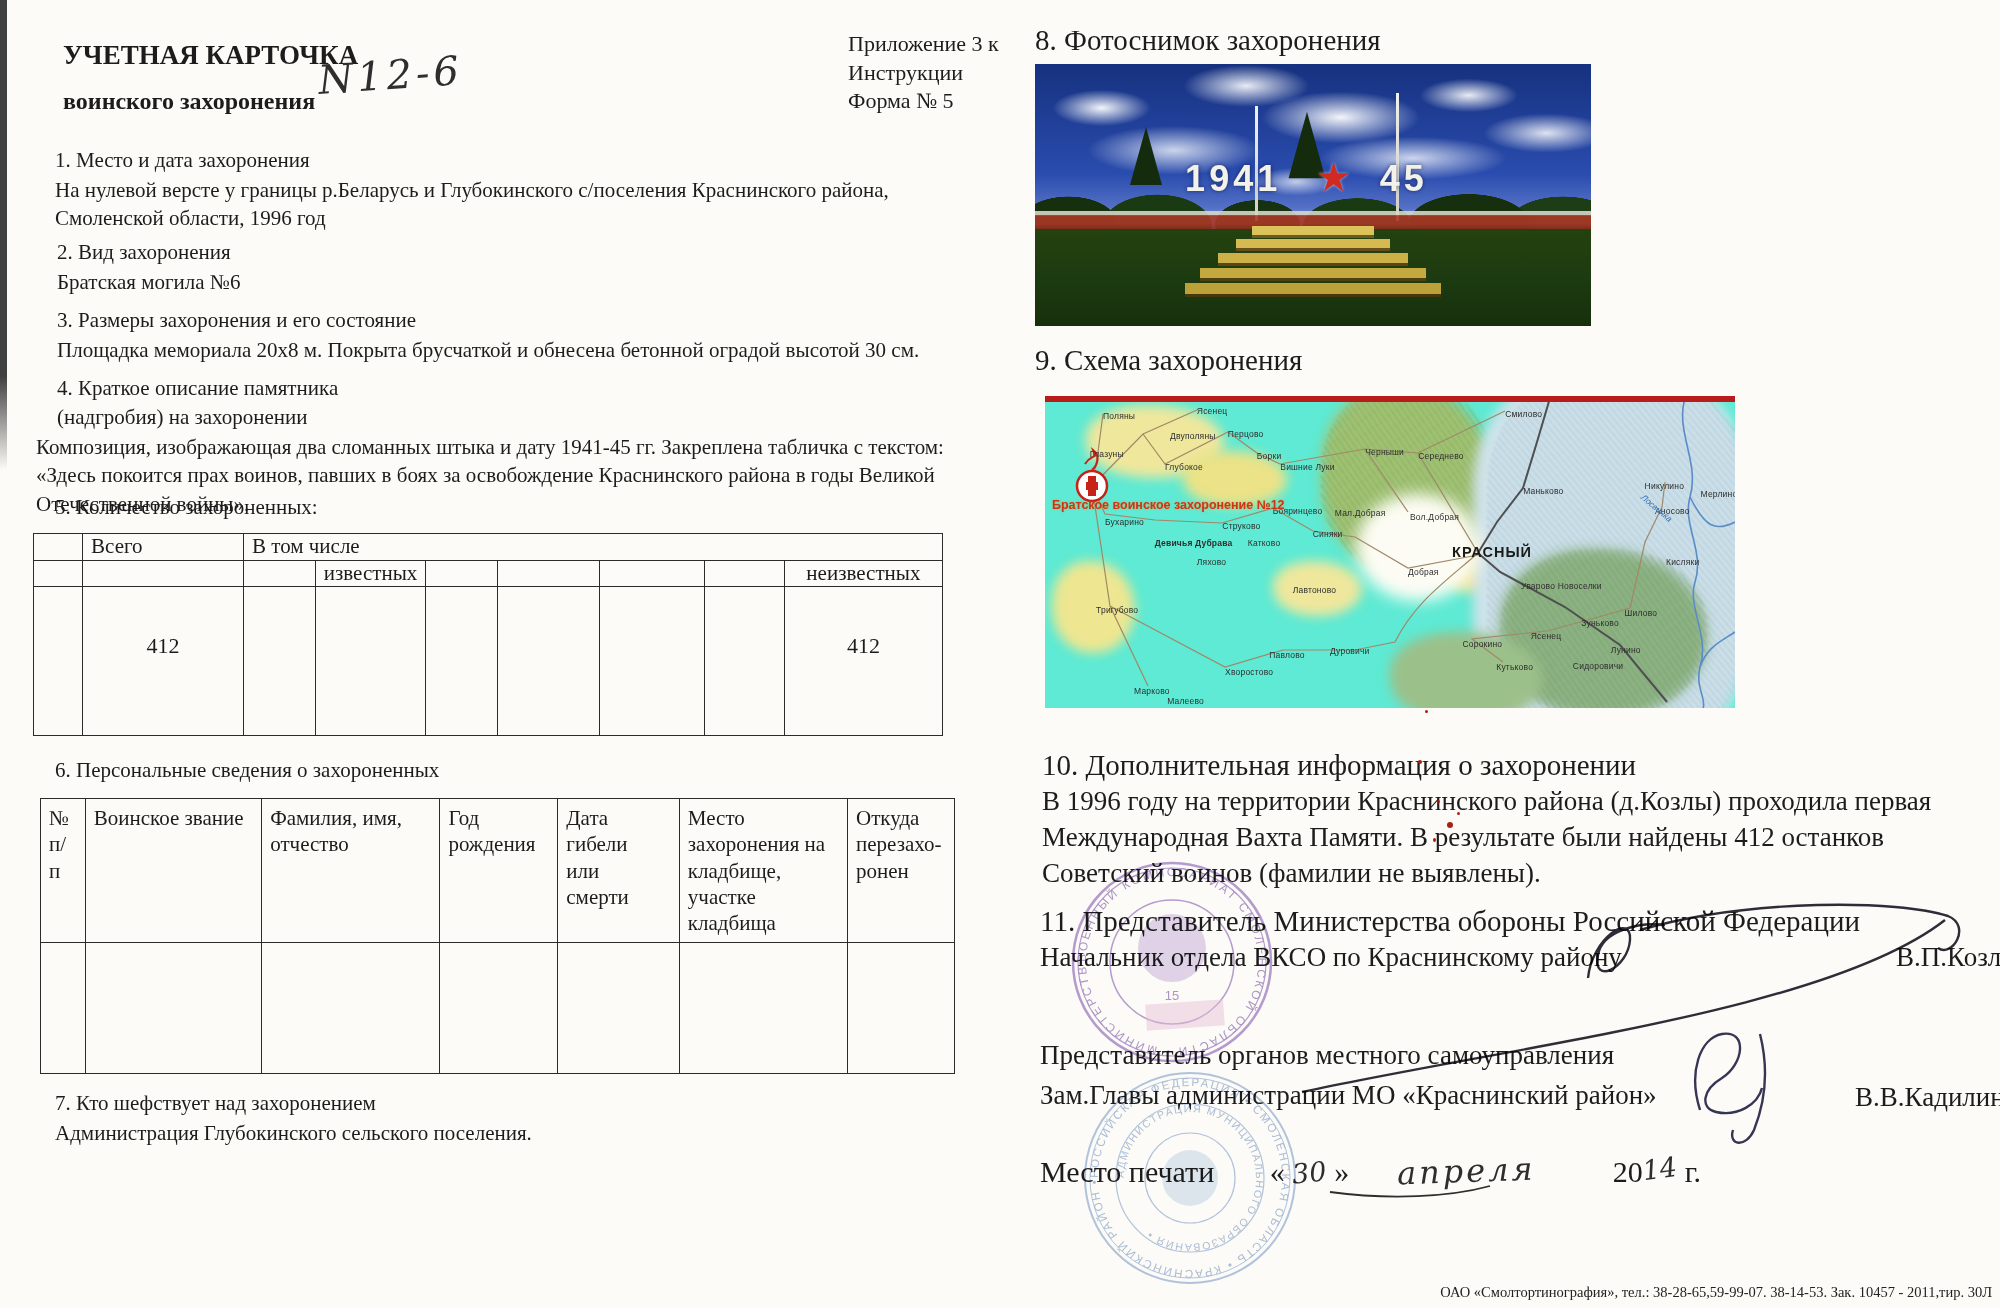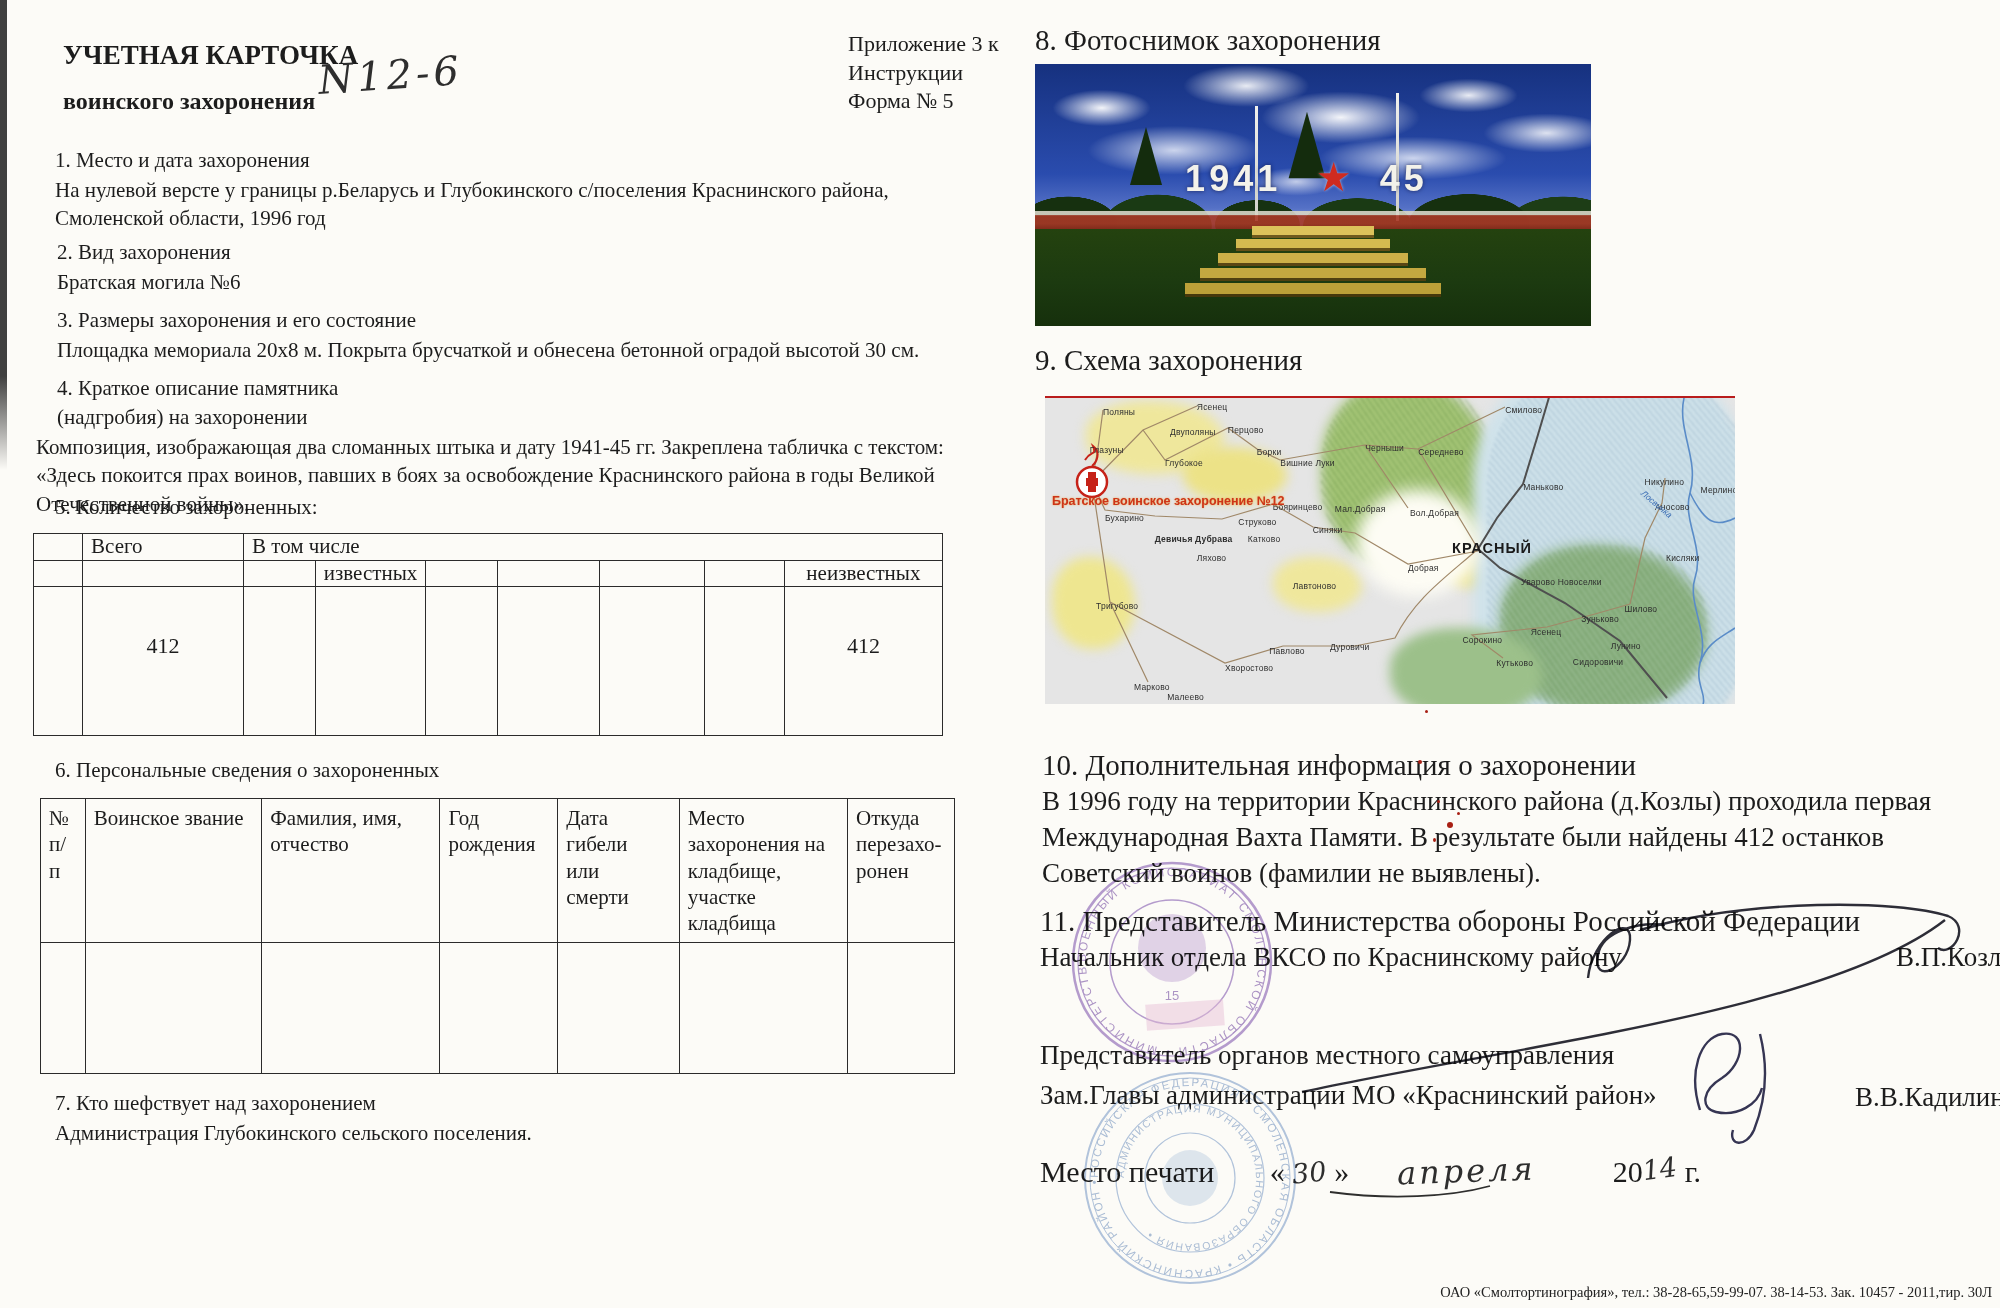--- a/index.html
+++ b/index.html
@@ -53,22 +53,22 @@
   .flowerstrip{left:0;top:56%;width:100%;height:8%;
     background:linear-gradient(#d8d5c8 0 18%, #a83826 22% 60%, #7e2418 100%);opacity:.9;}
   .grass{left:0;top:63%;width:100%;height:37%;
     background:linear-gradient(#24420f,#1c3a10 55%,#16300c);}
   .steps{left:27%;top:62%;width:46%;height:30%;}
   .pole{width:3px;background:linear-gradient(#f0f0ec,#cfcfc8);}
   .ph-years{font-weight:bold;font-size:36px;color:#f3f2ea;letter-spacing:4px;
             text-shadow:0 0 4px rgba(10,10,40,.6);font-family:"Liberation Sans",sans-serif;}
   .ph-star{color:#cf2b20;font-size:40px;line-height:1;text-shadow:0 0 3px rgba(255,255,255,.6);}
   
-  .map{left:1045px;top:396px;width:690px;height:306px;background:#e5e5e5;overflow:hidden;
-       border-top:2px solid #b91c1c;}
+  .map{left:1045px;top:396px;width:690px;height:306px;background:#5eead4;overflow:hidden;
+       border-top:6px solid #b91c1c;}
   .blob{position:absolute;border-radius:45% 55% 50% 50%;filter:blur(6px);}
   .hatch{position:absolute;filter:blur(1px);opacity:.55;
     background:repeating-linear-gradient(55deg,rgba(74,122,48,.5) 0 1.5px,transparent 1.5px 5px);}
   .bhatch{position:absolute;filter:blur(1px);opacity:.5;
     background:repeating-linear-gradient(50deg,rgba(70,110,150,.4) 0 1.5px,transparent 1.5px 5px);}
   .mlbl{position:absolute;font-family:"Liberation Sans",sans-serif;font-size:8.5px;color:#2e2e2e;
         letter-spacing:.2px;white-space:nowrap;}
   .mtown{position:absolute;font-family:"Liberation Sans",sans-serif;font-weight:bold;font-size:14.5px;
          letter-spacing:1px;color:#1a1a1a;white-space:nowrap;}
   .mriver{position:absolute;font-family:"Liberation Sans",sans-serif;font-size:8.5px;font-style:italic;
@@ -293,21 +293,21 @@
     <span class="mlbl" style="left:42%;top:34.5%;">Мал.Добрая</span>
     <span class="mlbl" style="left:52.9%;top:36.1%;">Вол.Добрая</span>
     <span class="mlbl" style="left:52.6%;top:53.8%;">Добрая</span>
     <span class="mlbl" style="left:84%;top:67.2%;">Шилово</span>
     <span class="mlbl" style="left:77.7%;top:70.5%;">Зуньково</span>
     <span class="mlbl" style="left:70.4%;top:74.8%;">Ясенец</span>
     <span class="mlbl" style="left:60.5%;top:77.4%;">Сорокино</span>
     <span class="mlbl" style="left:65.4%;top:84.9%;">Кутьково</span>
     <span class="mlbl" style="left:76.5%;top:84.6%;">Сидоровичи</span>
     <span class="mlbl" style="left:82%;top:79.3%;">Лунино</span>
-    <span class="mlbl" style="left:25.7%;top:39%;margin-left:16px;">Струково</span>
+    <span class="mlbl" style="left:25.7%;top:39%;">Струково</span>
     <span class="mlbl" style="left:33%;top:34.1%;">Бояринцево</span>
     <span class="mlbl b" style="left:15.9%;top:44.3%;">Девичья Дубрава</span>
     <span class="mlbl" style="left:29.4%;top:44.3%;">Катково</span>
     <span class="mlbl" style="left:38.8%;top:41.6%;">Синяки</span>
     <span class="mlbl" style="left:22%;top:50.5%;">Ляхово</span>
     <span class="mlbl" style="left:35.9%;top:59.7%;">Лавтоново</span>
     <span class="mlbl" style="left:8.7%;top:37.5%;">Бухарино</span>
     <span class="mlbl" style="left:7.4%;top:66.2%;">Тригубово</span>
     <span class="mlbl" style="left:26.1%;top:86.6%;">Хворостово</span>
     <span class="mlbl" style="left:12.9%;top:92.8%;text-align:right;">Марково</span>

